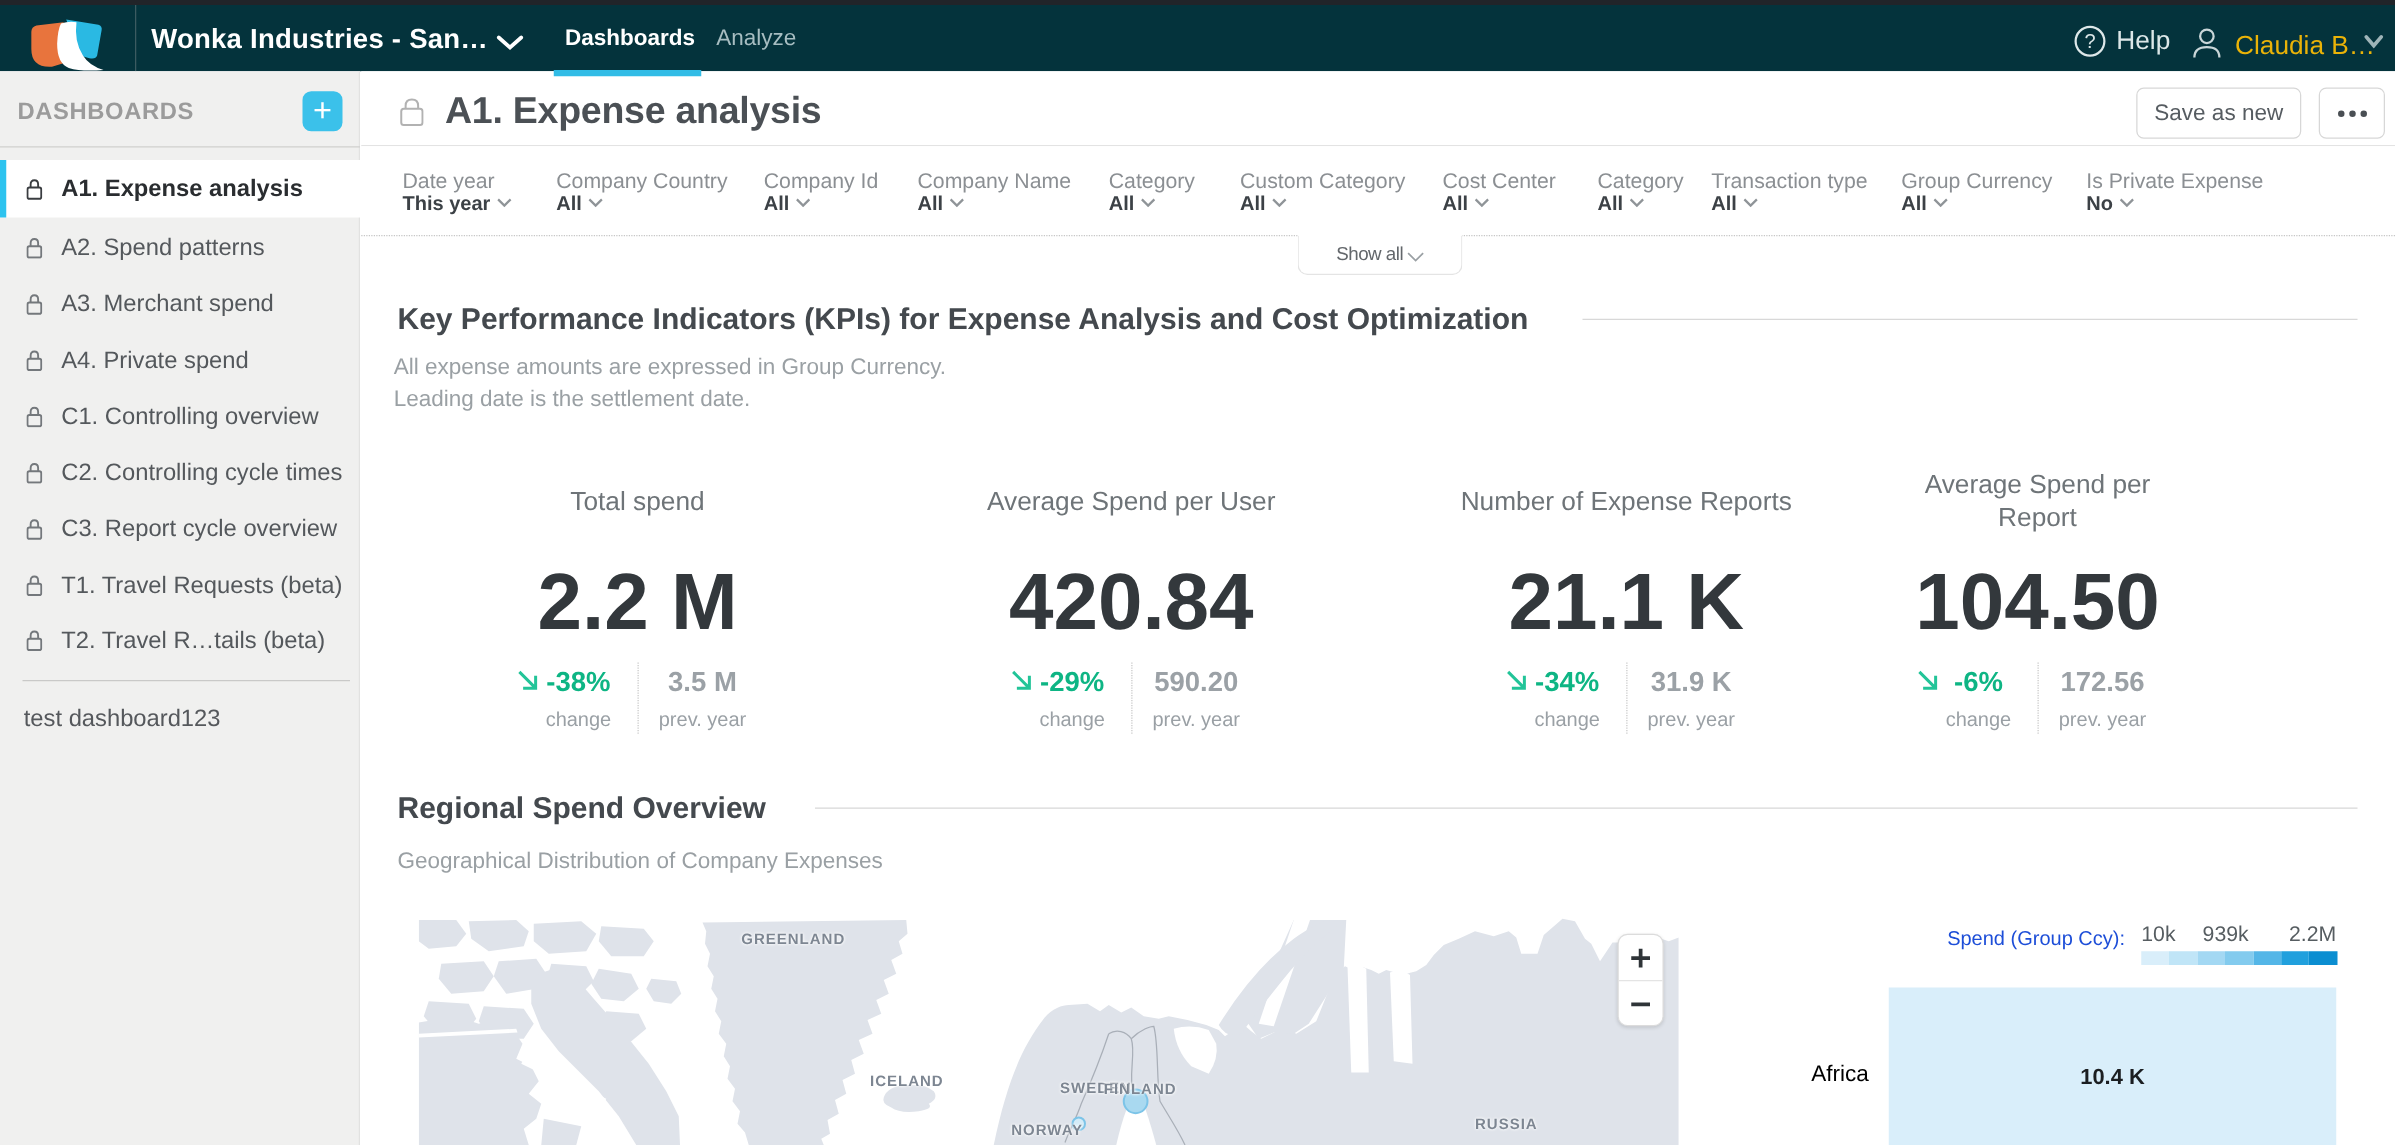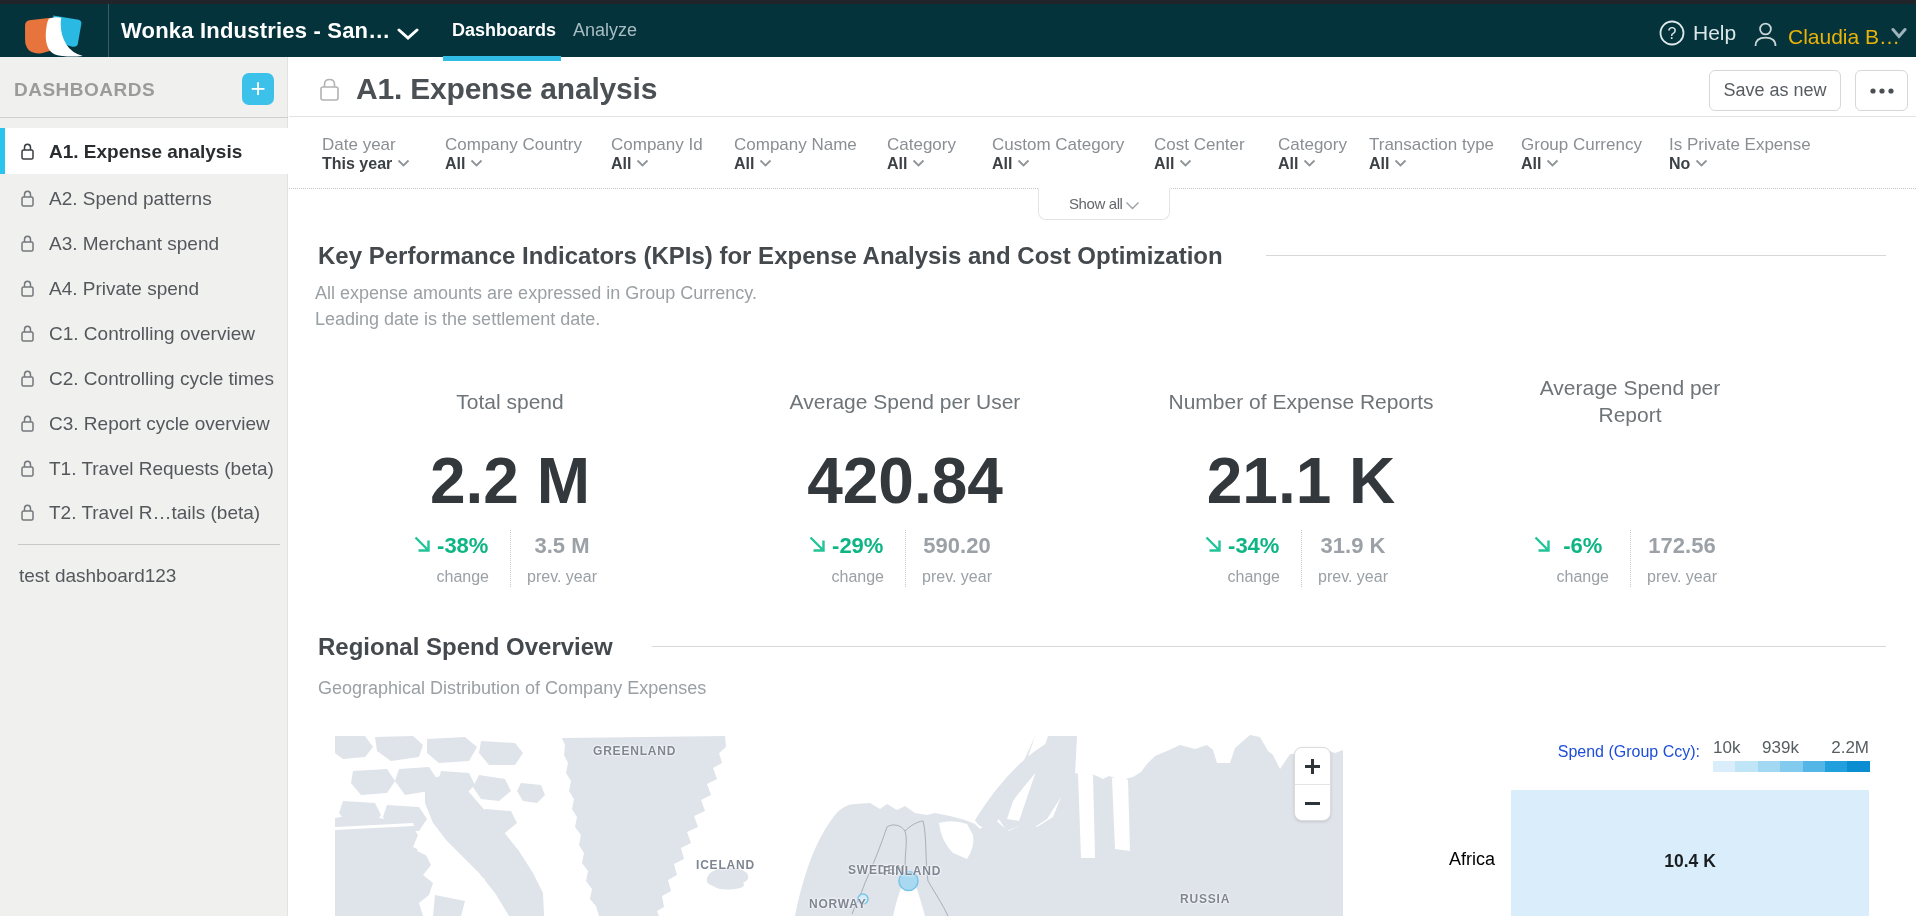--- a/index.html
+++ b/index.html
@@ -343,20 +343,21 @@
     <div class="kc-half r">
         <span class="kc-grp">
           <span class="kc-val grayval">31.9 K</span>
           <span class="kc-lab">prev. year</span>
         </span>
       </div>
   </div>
 </div>
 <div class="kpi" style="left:1430px">
   <div class="ktitle">Average Spend per<br>Report</div>
+  <div class="knum">104.50</div>
   <div class="kchange">
     <div class="kc-half l">
         <svg class="karr" width="19" height="19" viewBox="0 0 19 19">
           <path d="M2.5 2.5 L15.5 15.5 M15.5 5.5 V15.5 H5.5" stroke="#22c498" stroke-width="2.4" fill="none"></path>
         </svg>
         <span class="kc-grp">
           <span class="kc-val green">-6%</span>
           <span class="kc-lab">change</span>
         </span>
       </div>

